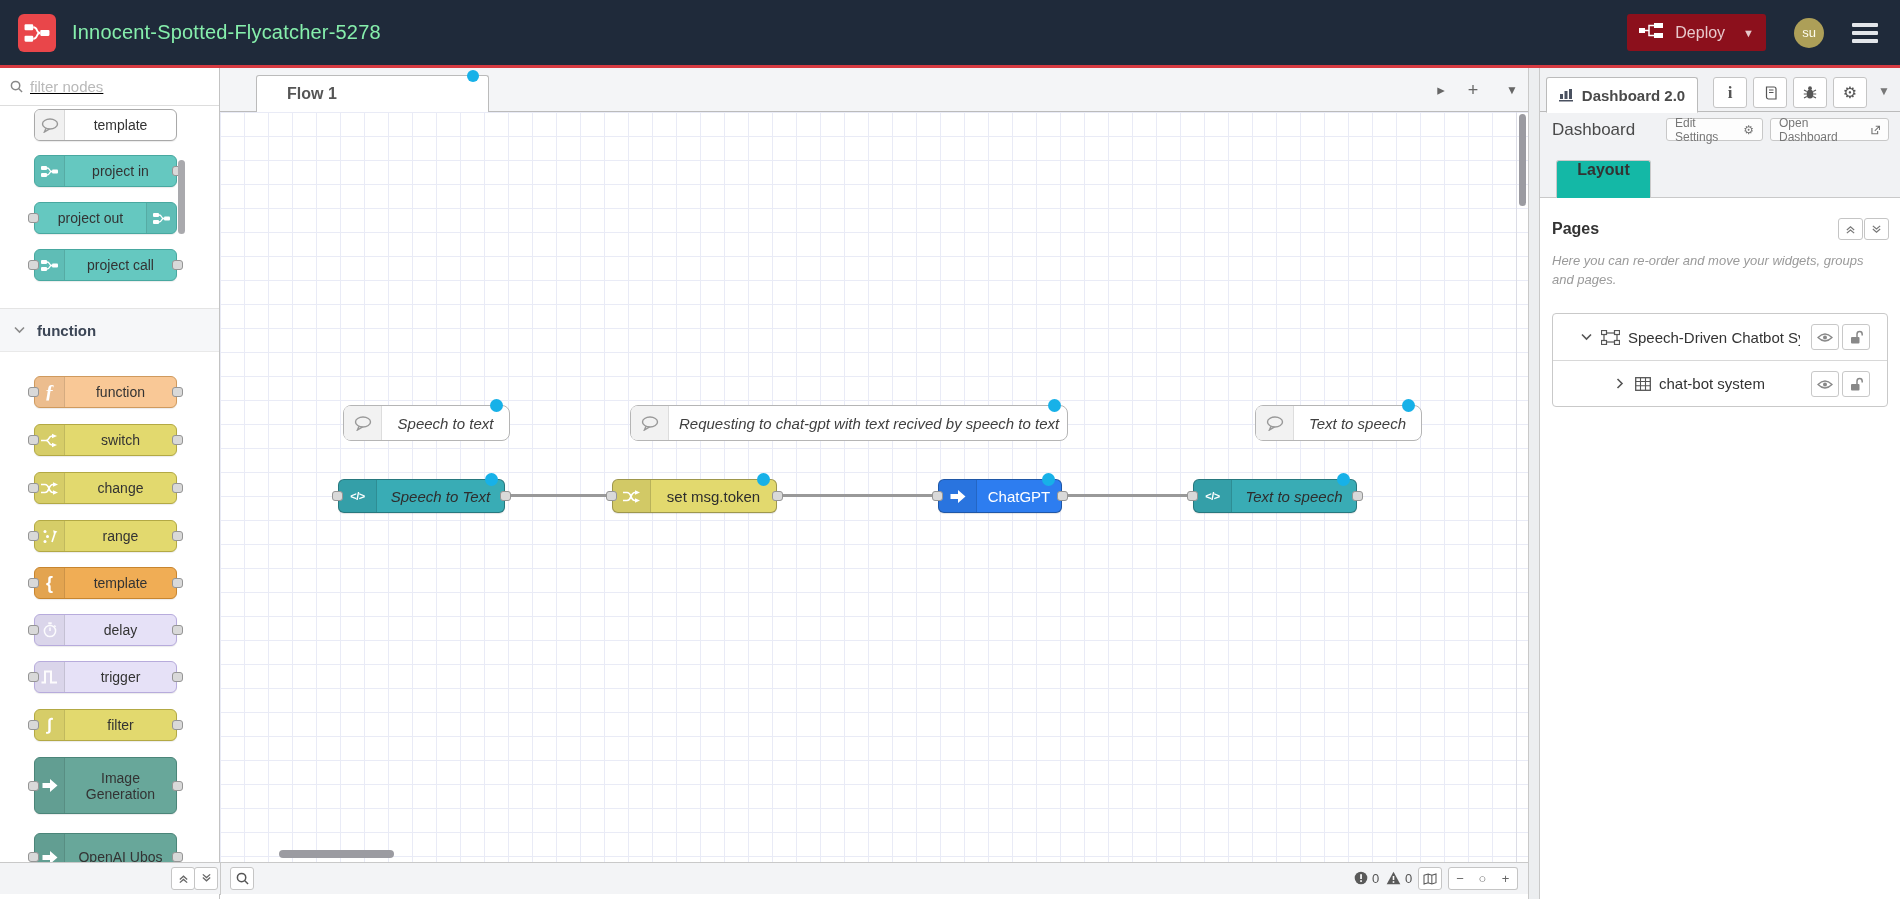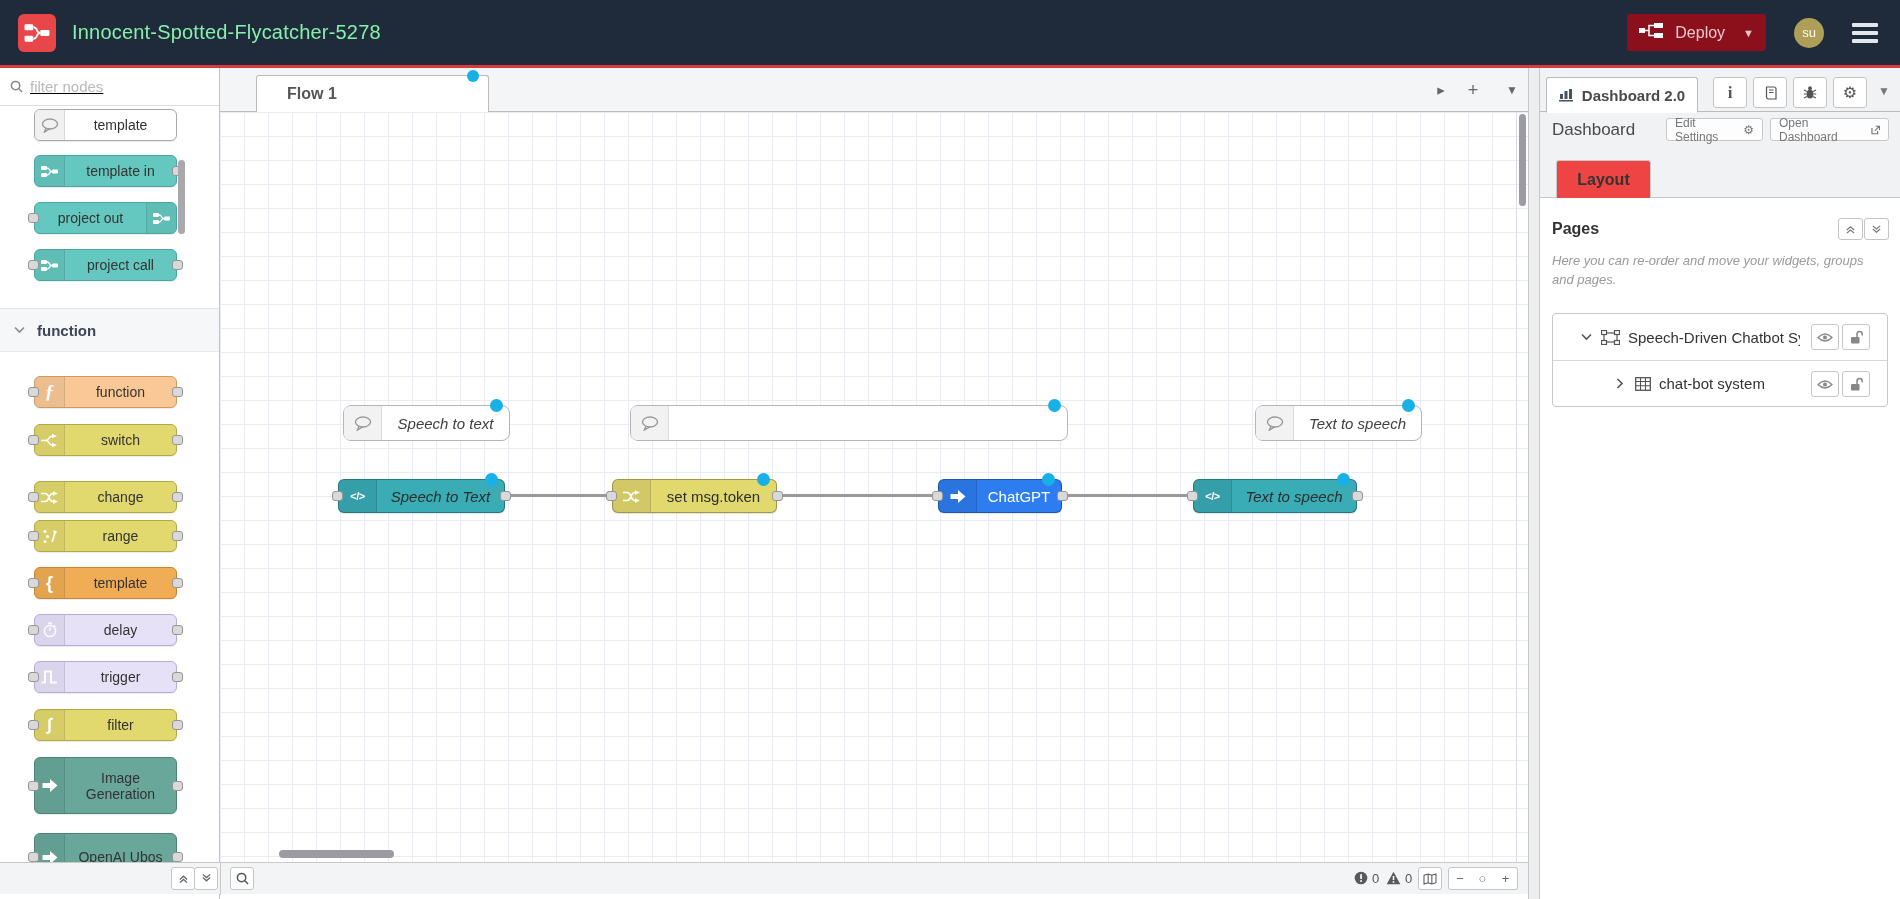--- a/index.html
+++ b/index.html
@@ -96,21 +96,21 @@
   
   .sidebar{position:absolute;left:1540px;top:68px;width:360px;height:831px;background:var(--sb-bg);}
   .stabbar{position:absolute;left:0;top:0;width:360px;height:44px;background:var(--sb-bg);border-bottom:1px solid #bbb;}
   .stab{position:absolute;left:6px;top:9px;width:152px;height:36px;background:#fff;border:1px solid #bbb;border-bottom:1px solid #fff;border-radius:3px 3px 0 0;display:flex;align-items:center;justify-content:center;cursor:pointer;z-index:2;}
   .stab .slabel{font-size:15px;font-weight:bold;color:#4a4a4a;margin-left:7px;}
   .sq-btn{position:absolute;top:9px;width:34px;height:31px;background:#fff;border:1px solid #c5c5c5;border-radius:3px;display:flex;align-items:center;justify-content:center;color:#555;cursor:pointer;}
   .stab-caret{position:absolute;left:338px;top:16px;color:#777;font-size:12px;cursor:pointer;}
   .dash-row{position:absolute;left:0;top:44px;width:360px;height:35px;display:flex;align-items:center;}
   .dash-title{font-size:17px;color:#4a4a4a;margin-left:12px;}
   .mini-btn{position:absolute;height:23px;background:#fdfdfd;border:1px solid #c8c8c8;border-radius:3px;font-size:12px;color:#777;display:flex;align-items:center;justify-content:center;gap:5px;padding:0 8px;cursor:pointer;top:6px;}
-  .layout-tab{position:absolute;left:16px;top:92px;width:95px;height:38px;background:#ef4444;border:1px solid #c9c9c9;border-bottom:none;border-radius:3px 3px 0 0;display:flex;align-items:center;justify-content:center;font-size:16px;font-weight:bold;color:#333;z-index:2;cursor:pointer;}
+  .layout-tab{position:absolute;left:16px;top:92px;width:95px;height:38px;background:#14b8a6;border:1px solid #c9c9c9;border-bottom:none;border-radius:3px 3px 0 0;display:flex;align-items:flex-start;justify-content:center;font-size:16px;font-weight:bold;color:#333;z-index:2;cursor:pointer;}
   .layout-line{position:absolute;left:0;top:129px;width:360px;height:1px;background:#c9c9c9;}
   .white-panel{position:absolute;left:0;top:130px;width:360px;height:701px;background:#fff;}
   .pages-title{position:absolute;left:12px;top:152px;font-size:16px;font-weight:bold;color:#333;z-index:3;}
   .pg-btn{position:absolute;width:25px;height:22px;background:#fff;border:1px solid #c5c5c5;border-radius:3px;display:flex;align-items:center;justify-content:center;cursor:pointer;z-index:3;top:150px;}
   .pages-help{position:absolute;left:12px;top:184px;width:334px;font-size:13px;font-style:italic;color:#9a9a9a;line-height:1.45;z-index:3;}
   .pages-list{position:absolute;left:12px;top:245px;width:336px;background:#fff;border:1px solid #c9c9c9;border-radius:4px;z-index:3;}
   .prow{position:relative;height:46px;display:flex;align-items:center;cursor:pointer;}
   .prow + .prow{border-top:1px solid #d8d8d8;}
   .prow .tchev{width:14px;display:flex;justify-content:center;}
   .prow .plab{font-size:15px;color:#333;margin-left:8px;white-space:nowrap;overflow:hidden;max-width:172px;}
@@ -182,21 +182,21 @@
               <svg width="17" height="13" viewBox="0 0 17 13">
                 <g fill="#fff">
                   <rect x="0" y="1" width="6" height="4" rx="1"></rect>
                   <rect x="0" y="8" width="6" height="4" rx="1"></rect>
                   <rect x="11" y="4.5" width="6" height="4" rx="1"></rect>
                 </g>
                 <path d="M6 3 C9.5 3 7.5 6.5 11 6.5 M6 10 C9.5 10 7.5 6.5 11 6.5" stroke="#fff" stroke-width="1.3" fill="none"></path>
               </svg>
             </span>
           </div>
-          <div class="plabel">template in</div>
+          <div class="plabel">project in</div>
           <div class="port pr"></div>
         </div>
         <div class="pnode t-project" style="top: 96px; height: 32px;">
           <div class="plabel">project out</div>
           <div class="icon-area r">
             <span style="display: inline-flex; align-items: center;">
               <svg width="17" height="13" viewBox="0 0 17 13">
                 <g fill="#fff">
                   <rect x="0" y="1" width="6" height="4" rx="1"></rect>
                   <rect x="0" y="8" width="6" height="4" rx="1"></rect>
@@ -250,21 +250,21 @@
                 <path d="M0 7.5 h5 M5 7.5 C9 7.5 7 3 11 3 M5 7.5 C9 7.5 7 12 11 12" stroke="#fff" stroke-width="1.7" fill="none"></path>
                 <path d="M11 0.8 L16 3 L11 5.2 Z" fill="#fff"></path>
                 <path d="M11 9.8 L16 12 L11 14.2 Z" fill="#fff"></path>
               </svg>
             </span>
           </div>
           <div class="plabel">switch</div>
           <div class="port pl"></div>
           <div class="port pr"></div>
         </div>
-        <div class="pnode t-yellow" style="top: 375px; height: 32px; justify-content: space-between;">
+        <div class="pnode t-yellow" style="top: 366px; height: 32px; justify-content: space-between;">
           <div class="icon-area l">
             <span style="display: inline-flex; align-items: center;">
               <svg width="17" height="15" viewBox="0 0 17 15">
                 <path d="M0 3.5 h4 C9 3.5 7 11.5 12 11.5 M0 11.5 h4 C9 11.5 7 3.5 12 3.5" stroke="#fff" stroke-width="1.7" fill="none"></path>
                 <path d="M12 1.3 L17 3.5 L12 5.7 Z" fill="#fff"></path>
                 <path d="M12 9.3 L17 11.5 L12 13.7 Z" fill="#fff"></path>
               </svg>
             </span>
           </div>
           <div class="plabel">change</div>
@@ -393,20 +393,21 @@
         </div>
         <div class="fcomment" style="left: 410px; top: 293px; width: 438px;">
           <div class="icon-area">
             <span style="display: inline-flex; align-items: center;">
               <svg width="18" height="15" viewBox="0 0 18 15">
                 <ellipse cx="9" cy="6" rx="7.5" ry="5" stroke="#999" stroke-width="1.4" fill="none"></ellipse>
                 <path d="M5 10.2 L3.4 14 L8.6 10.8" stroke="#999" stroke-width="1.4" fill="none"></path>
               </svg>
             </span>
           </div>
+          <div class="clabel">Requesting to chat-gpt with text recived by speech to text</div>
           <span class="dot ndot"></span>
         </div>
         <div class="fcomment" style="left: 1035px; top: 293px; width: 167px;">
           <div class="icon-area">
             <span style="display: inline-flex; align-items: center;">
               <svg width="18" height="15" viewBox="0 0 18 15">
                 <ellipse cx="9" cy="6" rx="7.5" ry="5" stroke="#999" stroke-width="1.4" fill="none"></ellipse>
                 <path d="M5 10.2 L3.4 14 L8.6 10.8" stroke="#999" stroke-width="1.4" fill="none"></path>
               </svg>
             </span>

